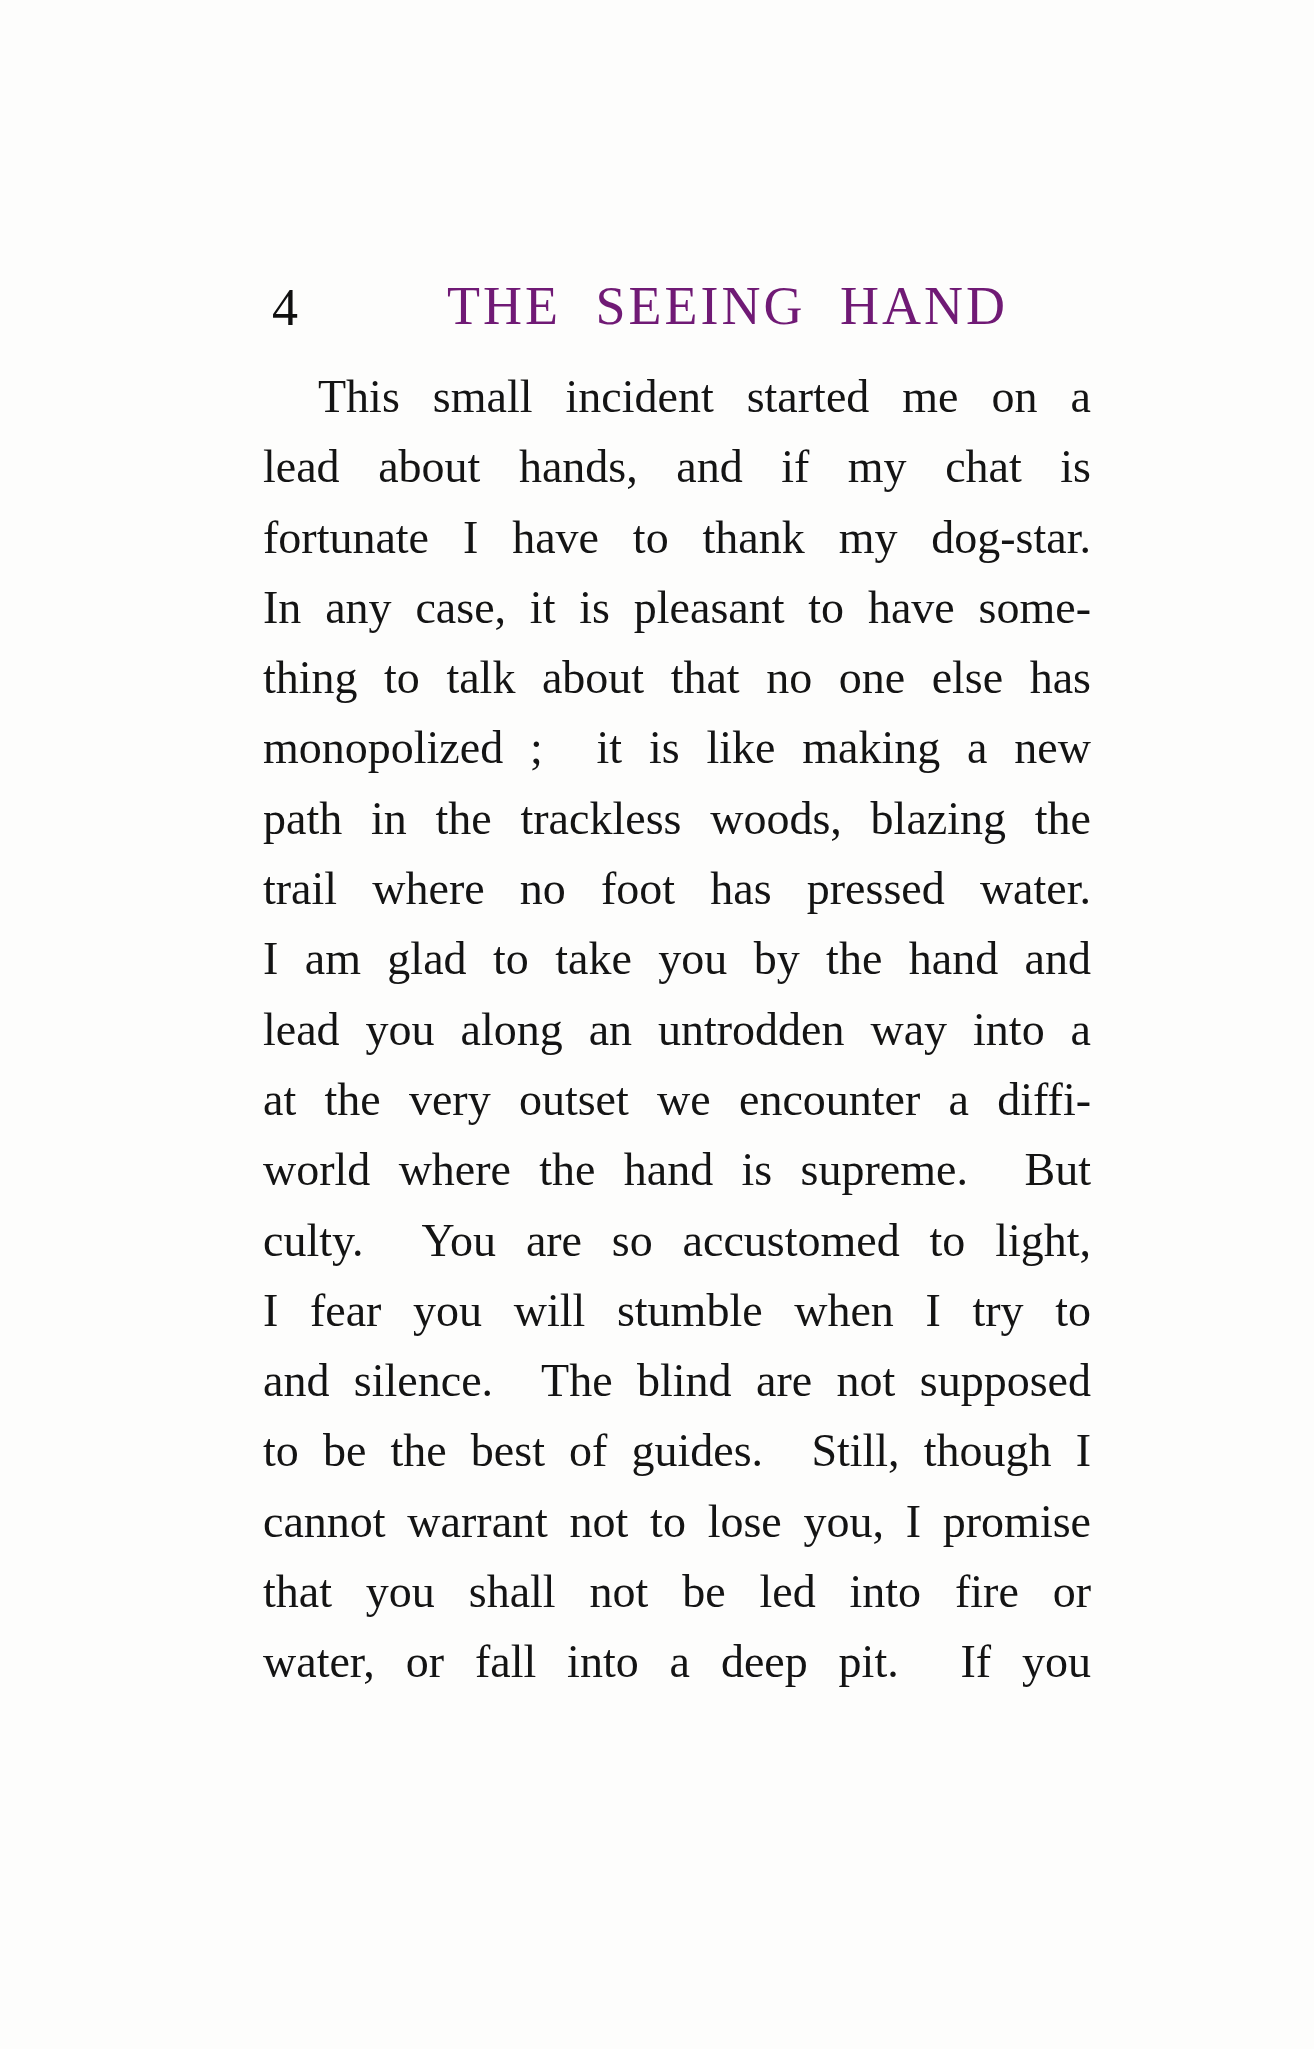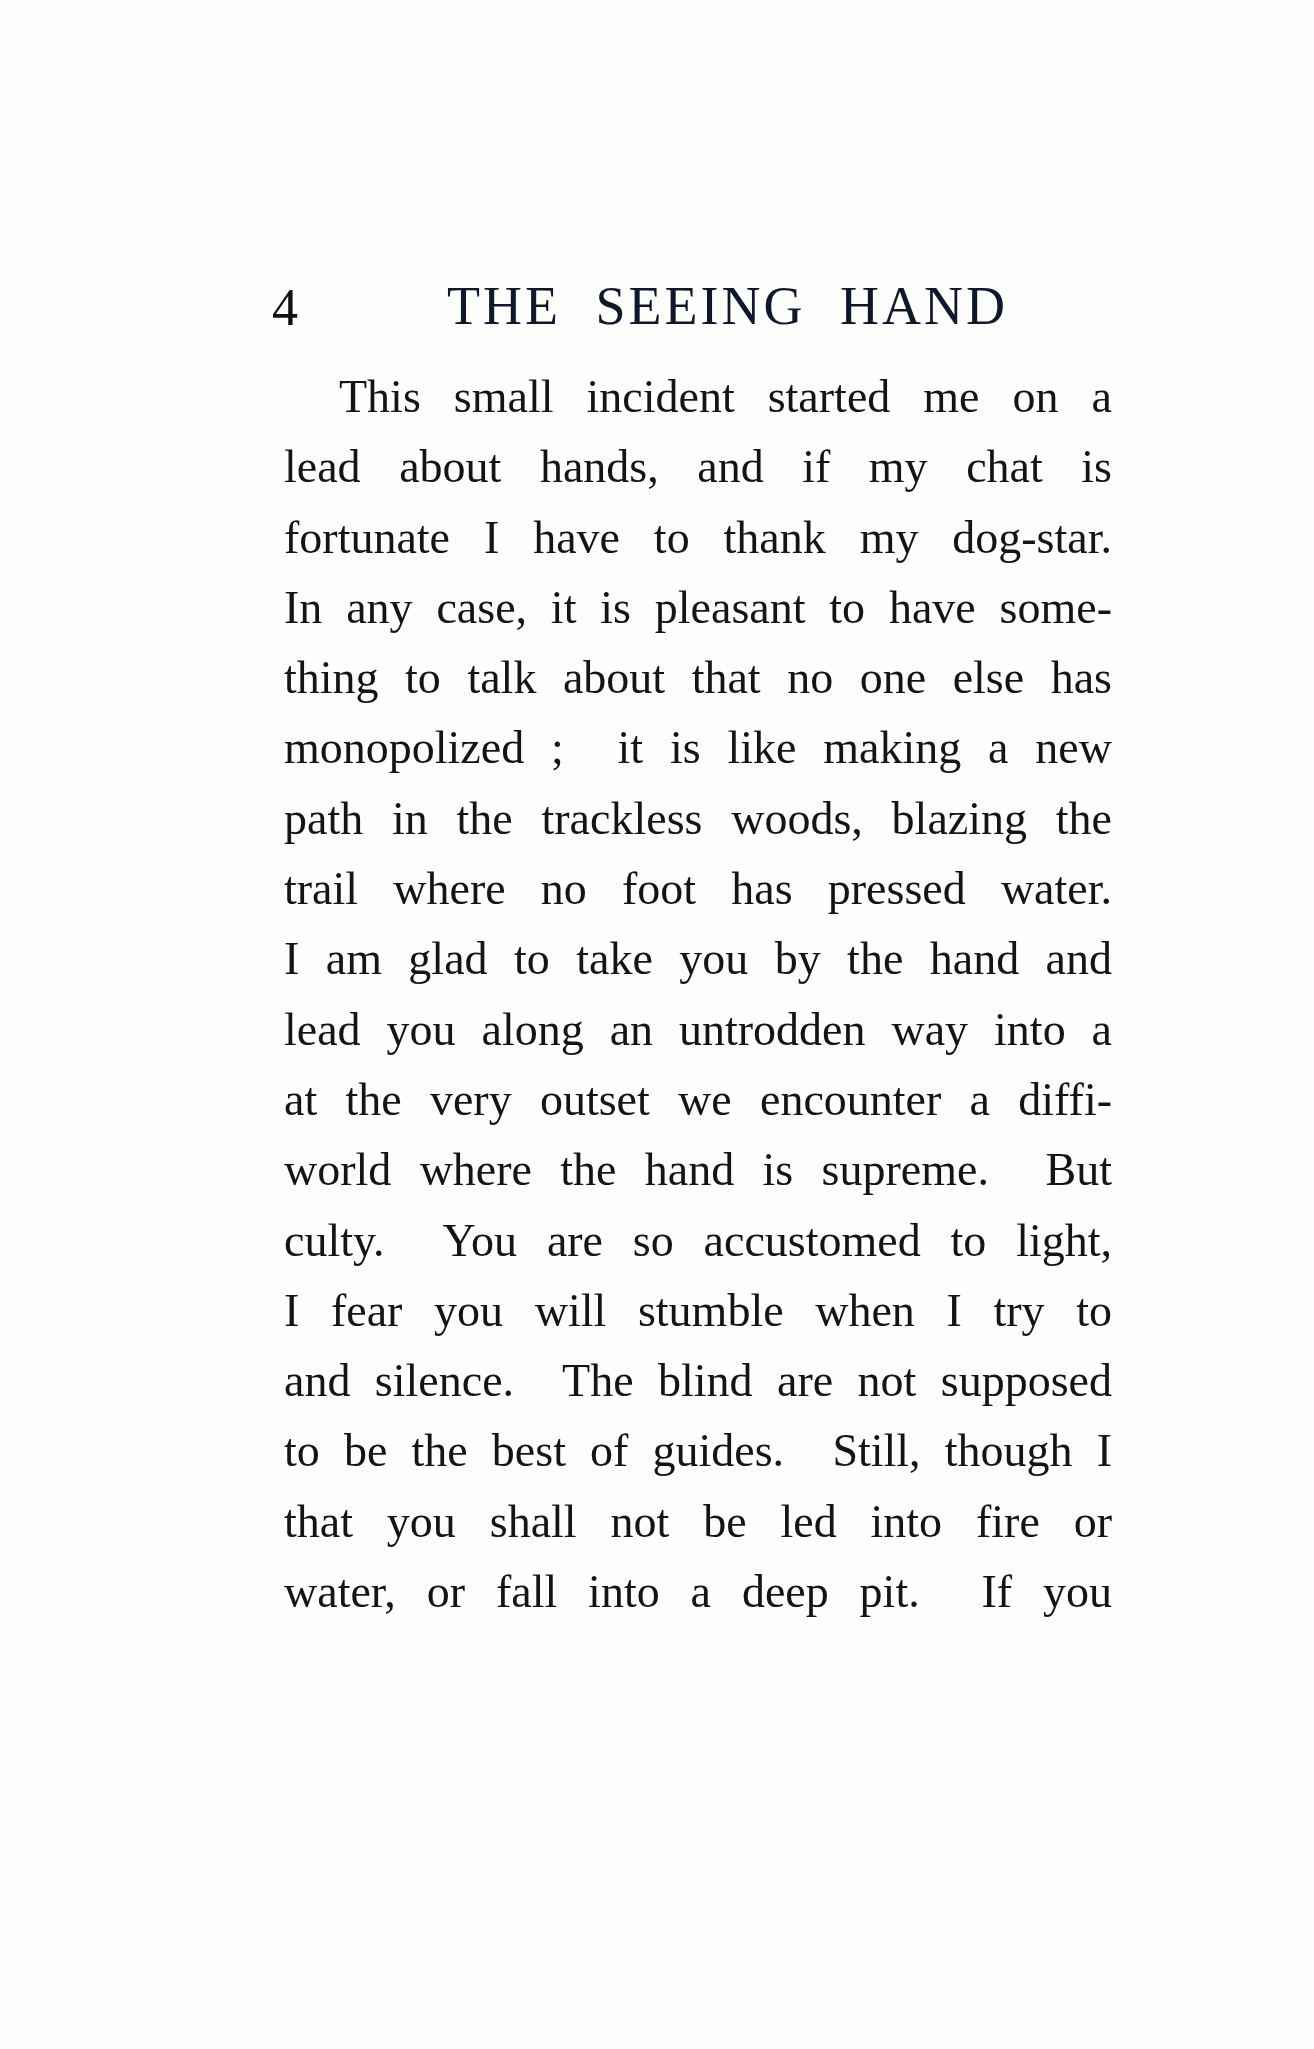--- a/index.html
+++ b/index.html
@@ -13,32 +13,32 @@
     color:#121212;
   }
   .running-head{
     position:absolute;
     left:447px;top:279px;
     font-size:54px;
     line-height:1;
     letter-spacing:3px;
     word-spacing:18px;
     white-space:nowrap;
-    color:#0f172a;
+    color:#701a75;
   }
   .folio{
     position:absolute;
     left:272px;top:282px;
     font-size:52px;
     line-height:1;
     color:#101010;
   }
   .body-text{
     position:absolute;
-    left:284px;top:362px;
+    left:263px;top:362px;
     width:828px;
   }
   .text-line{
     height:70.3px;
     line-height:70.3px;
     font-size:46px;
     text-align:justify;
     text-align-last:justify;
     white-space:normal;
     color:#141414;
@@ -67,17 +67,18 @@
       <div class="text-line">path in the trackless woods, blazing the</div>
       <div class="text-line">trail where no foot has pressed water.</div>
       <div class="text-line">I am glad to take you by the hand and</div>
       <div class="text-line">lead you along an untrodden way into a</div>
       <div class="text-line">at the very outset we encounter a diffi-</div>
       <div class="text-line">world where the hand is supreme.&nbsp; But</div>
       <div class="text-line">culty.&nbsp; You are so accustomed to light,</div>
       <div class="text-line">I fear you will stumble when I try to</div>
       <div class="text-line">and silence.&nbsp; The blind are not supposed</div>
       <div class="text-line">to be the best of guides.&nbsp; Still, though I</div>
+      <div class="text-line">cannot warrant not to lose you, I promise</div>
       <div class="text-line">that you shall not be led into fire or</div>
       <div class="text-line">water, or fall into a deep pit.&nbsp; If you</div>
     </div>
 
 </div>
 
 </body></html>

